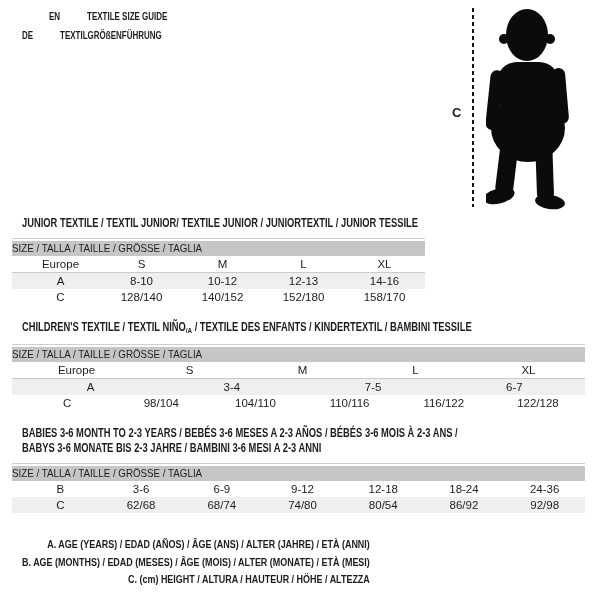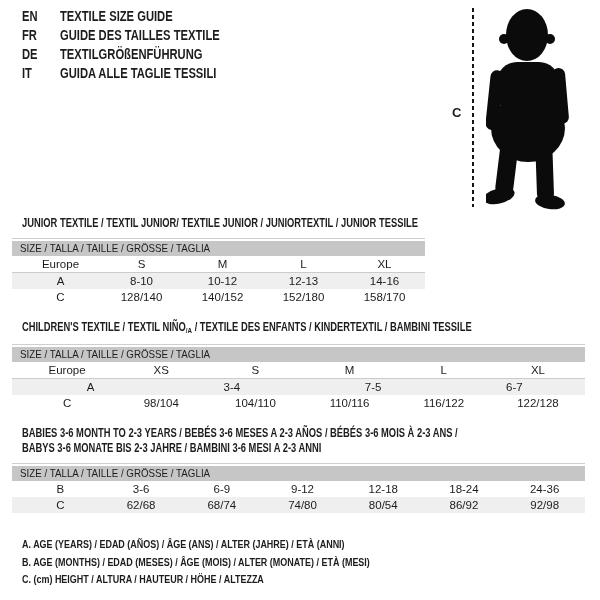--- a/index.html
+++ b/index.html
@@ -2,69 +2,61 @@
 <html><head>
 <meta charset="utf-8">
 <style>
   html,body{margin:0;padding:0;background:#fff;}
   .canvas{
     position:relative;width:600px;height:600px;background:#ffffff;overflow:hidden;
     font-family:"Liberation Sans",sans-serif;color:#1c1c1c;
   }
   
   .lang-list{position:absolute;left:22px;top:7px;}
-  .lang-row{display:flex;height:19px;line-height:19px;font-size:14px;font-weight:bold;white-space:nowrap;}
+  .lang-row{display:flex;height:19px;line-height:19px;font-size:10px;font-weight:bold;white-space:nowrap;justify-content:flex-end;}
   .lang-code{display:inline-block;width:38px;transform:scaleX(0.8);transform-origin:0 50%;}
   .lang-title{display:inline-block;transform:scaleX(0.8);transform-origin:0 50%;}
   
   .dashline{position:absolute;left:472px;top:8px;width:2px;height:199px;
     background:repeating-linear-gradient(180deg,#151515 0 4px,transparent 4px 7px);}
   .c-label{position:absolute;left:452px;top:105px;font-size:13px;font-weight:bold;}
   .figure-svg{position:absolute;left:486px;top:6px;}
   
   .sec-title{position:absolute;left:22px;font-size:12px;font-weight:bold;white-space:nowrap;
     transform:scaleX(0.78);transform-origin:0 0;line-height:15px;}
   .subsz{font-size:8px;vertical-align:-2px;}
   
   .size-table{position:absolute;left:12px;}
   .w1{width:413px;} .w2{width:573px;}
   .topline{height:1px;background:#cfcfcf;margin-bottom:2px;}
-  .hbar{background:#c6c6c6;height:15px;line-height:15px;font-size:11.5px;padding-left:8px;white-space:nowrap;}
+  .hbar{background:#c6c6c6;height:15px;line-height:15px;font-size:11.5px;white-space:nowrap;}
   .hbar .htxt{display:inline-block;transform:scaleX(0.85);transform-origin:0 50%;}
   .trow{display:flex;height:16px;line-height:16px;font-size:11.5px;}
   .trow.alt{background:#efefef;}
   .trow.bline{border-bottom:1px solid #cbcbcb;}
   .tlabel{width:58px;flex:none;padding-left:8px;box-sizing:border-box;text-align:left;}
   .tcell{flex:1;text-align:center;}
   
-  .legend{position:absolute;left:22px;top:536px;}
+  .legend{position:absolute;left:22px;top:536px;text-align:right;}
   .legend-line{font-size:11.5px;font-weight:bold;line-height:17.5px;white-space:nowrap;
     transform:scaleX(0.78);transform-origin:0 50%;}
 </style>
 </head>
 <body>
 
 <div class="canvas">
 
   <div class="lang-list">
     <div class="lang-row">
       <span class="lang-code">EN</span>
       <span class="lang-title">TEXTILE SIZE GUIDE</span>
     </div>
     <div class="lang-row">
-      <span class="lang-code">FR</span>
-      <span class="lang-title">GUIDE DES TAILLES TEXTILE</span>
-    </div>
-    <div class="lang-row">
       <span class="lang-code">DE</span>
       <span class="lang-title">TEXTILGRÖßENFÜHRUNG</span>
-    </div>
-    <div class="lang-row">
-      <span class="lang-code">IT</span>
-      <span class="lang-title">GUIDA ALLE TAGLIE TESSILI</span>
     </div>
   </div>
 
   <div class="dashline"></div>
   <div class="c-label">C</div>
   <svg class="figure-svg" width="114" height="208" viewBox="0 0 114 208" xmlns="http://www.w3.org/2000/svg" fill="#0b0b0b">
     <circle cx="18" cy="33" r="5"></circle>
     <circle cx="64" cy="33" r="5"></circle>
     <ellipse cx="41" cy="29" rx="21" ry="26"></ellipse>
     <rect x="11" y="56" width="62" height="52" rx="20"></rect>
@@ -107,21 +99,20 @@
   </div>
 
   <div class="sec-title" style="top:320px;"><span>CHILDREN'S TEXTILE / TEXTIL NIÑO</span><span class="subsz">/A</span><span> / TEXTILE DES ENFANTS / KINDERTEXTIL / BAMBINI TESSILE</span></div>
   <div class="size-table w2" style="top:344px;">
     <div class="topline"></div>
     <div class="hbar">
       <span class="htxt">SIZE / TALLA / TAILLE / GRÖSSE / TAGLIA</span>
     </div>
     <div class="trow bline">
       <div class="tcell tlabel">Europe</div>
-      <div class="tcell">XS</div>
       <div class="tcell">S</div>
       <div class="tcell">M</div>
       <div class="tcell">L</div>
       <div class="tcell">XL</div>
     </div>
     <div class="trow alt">
       <div class="tcell tlabel">A</div>
       <div class="tcell">3-4</div>
       <div class="tcell">7-5</div>
       <div class="tcell">6-7</div>

